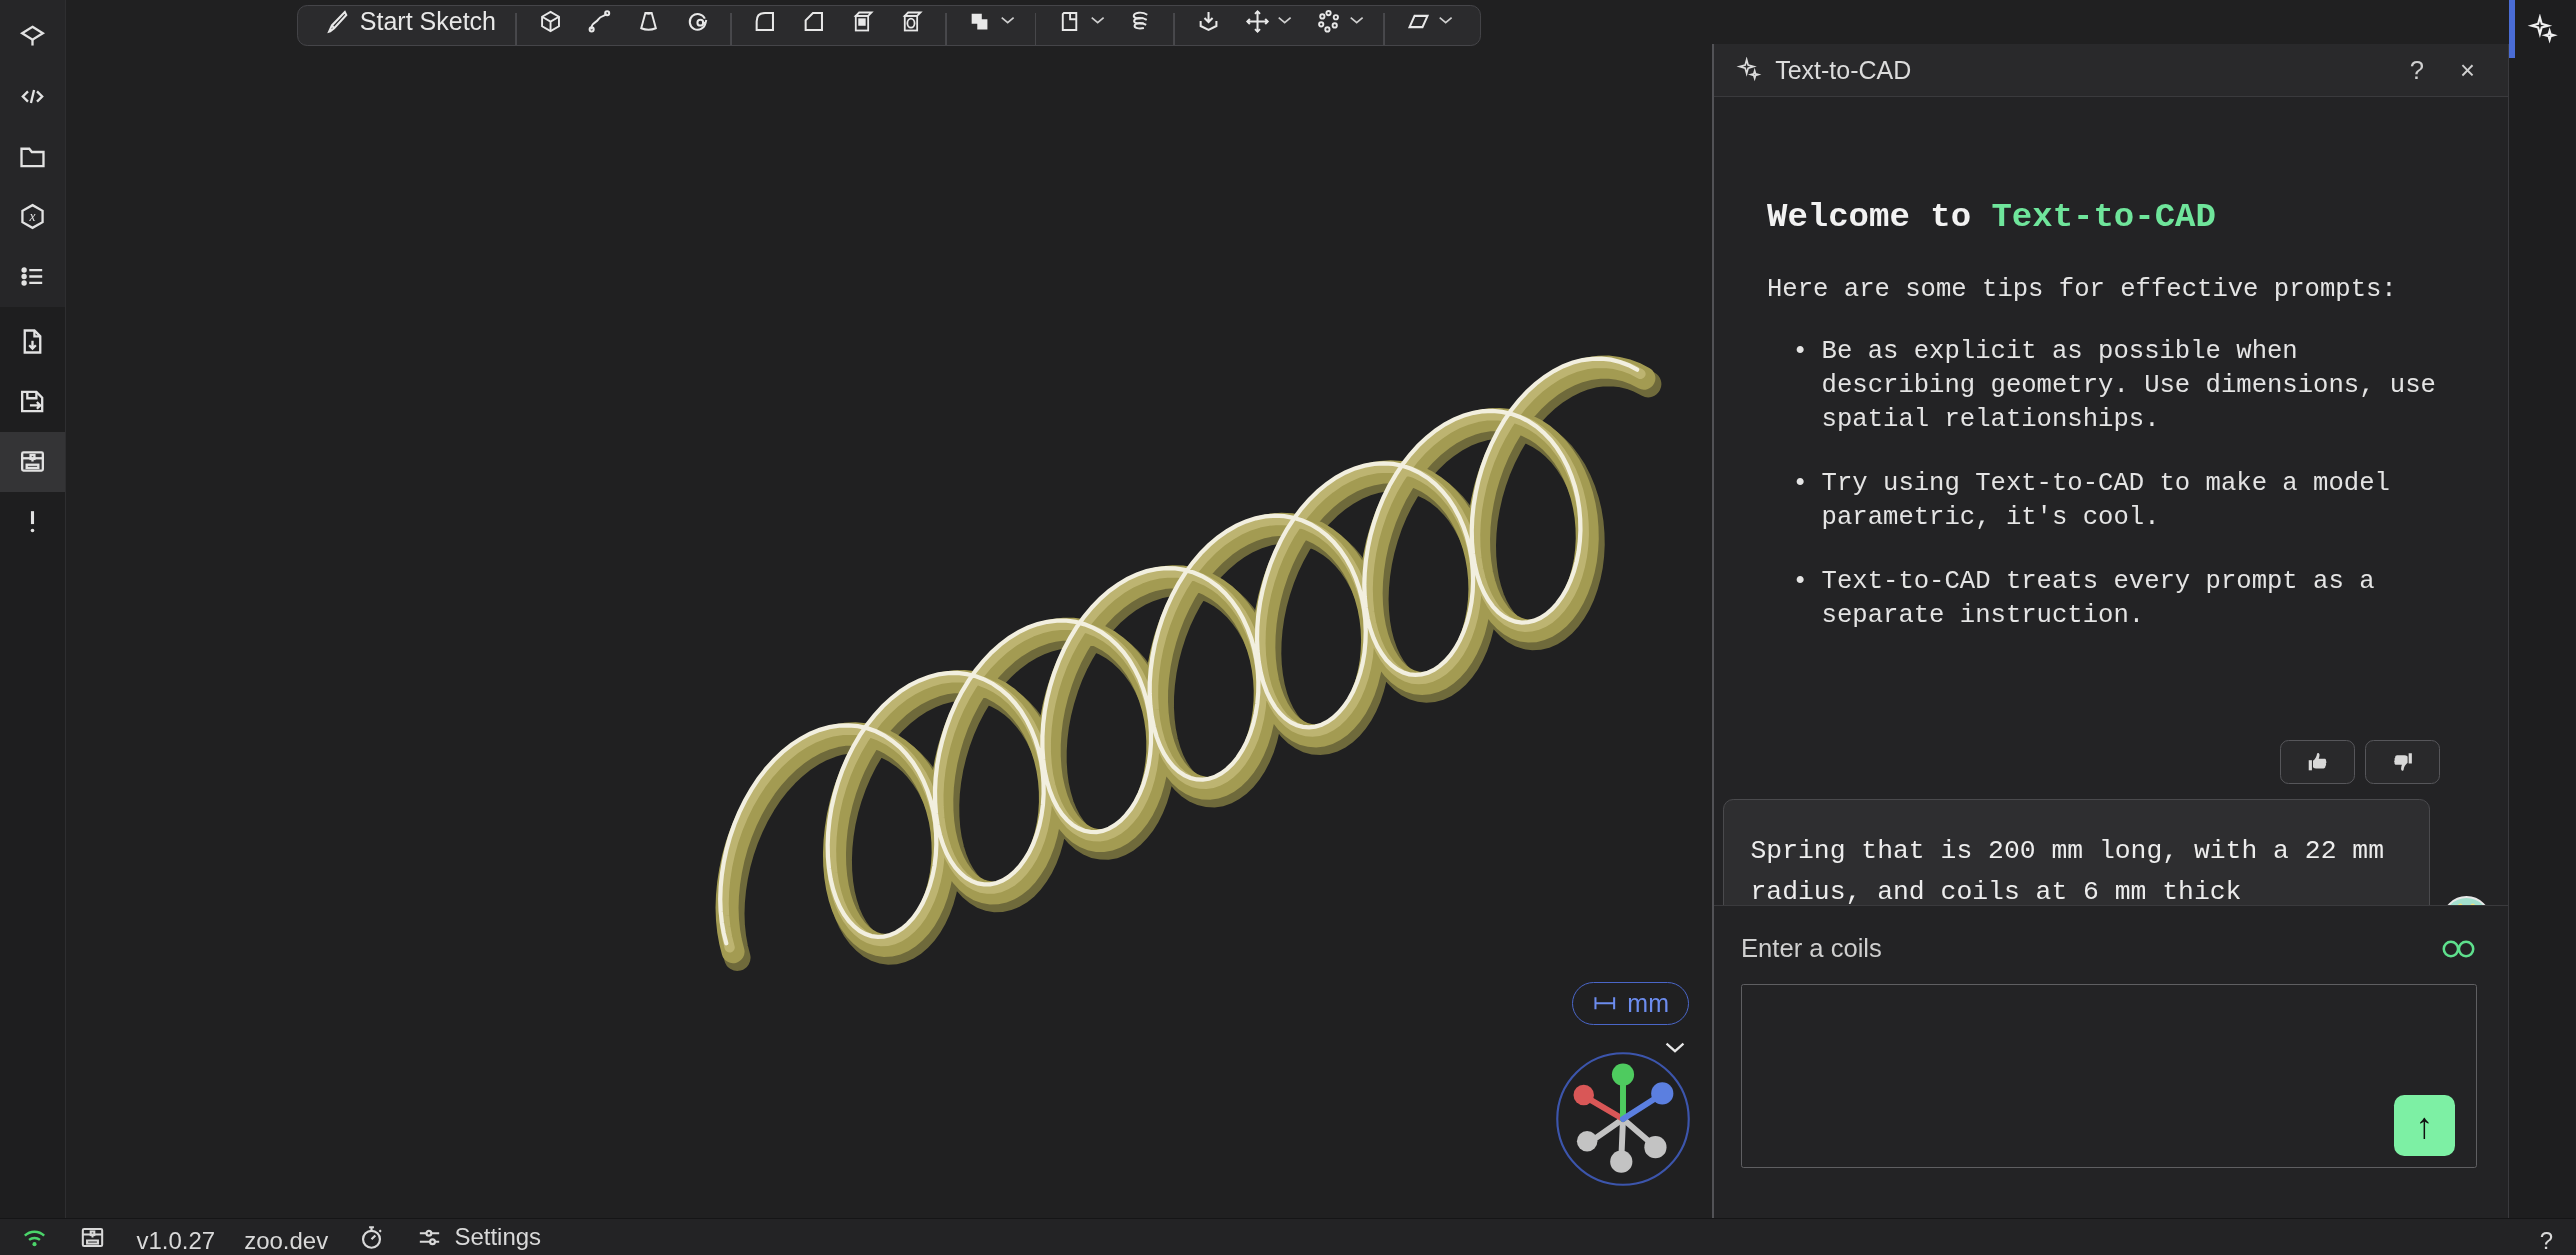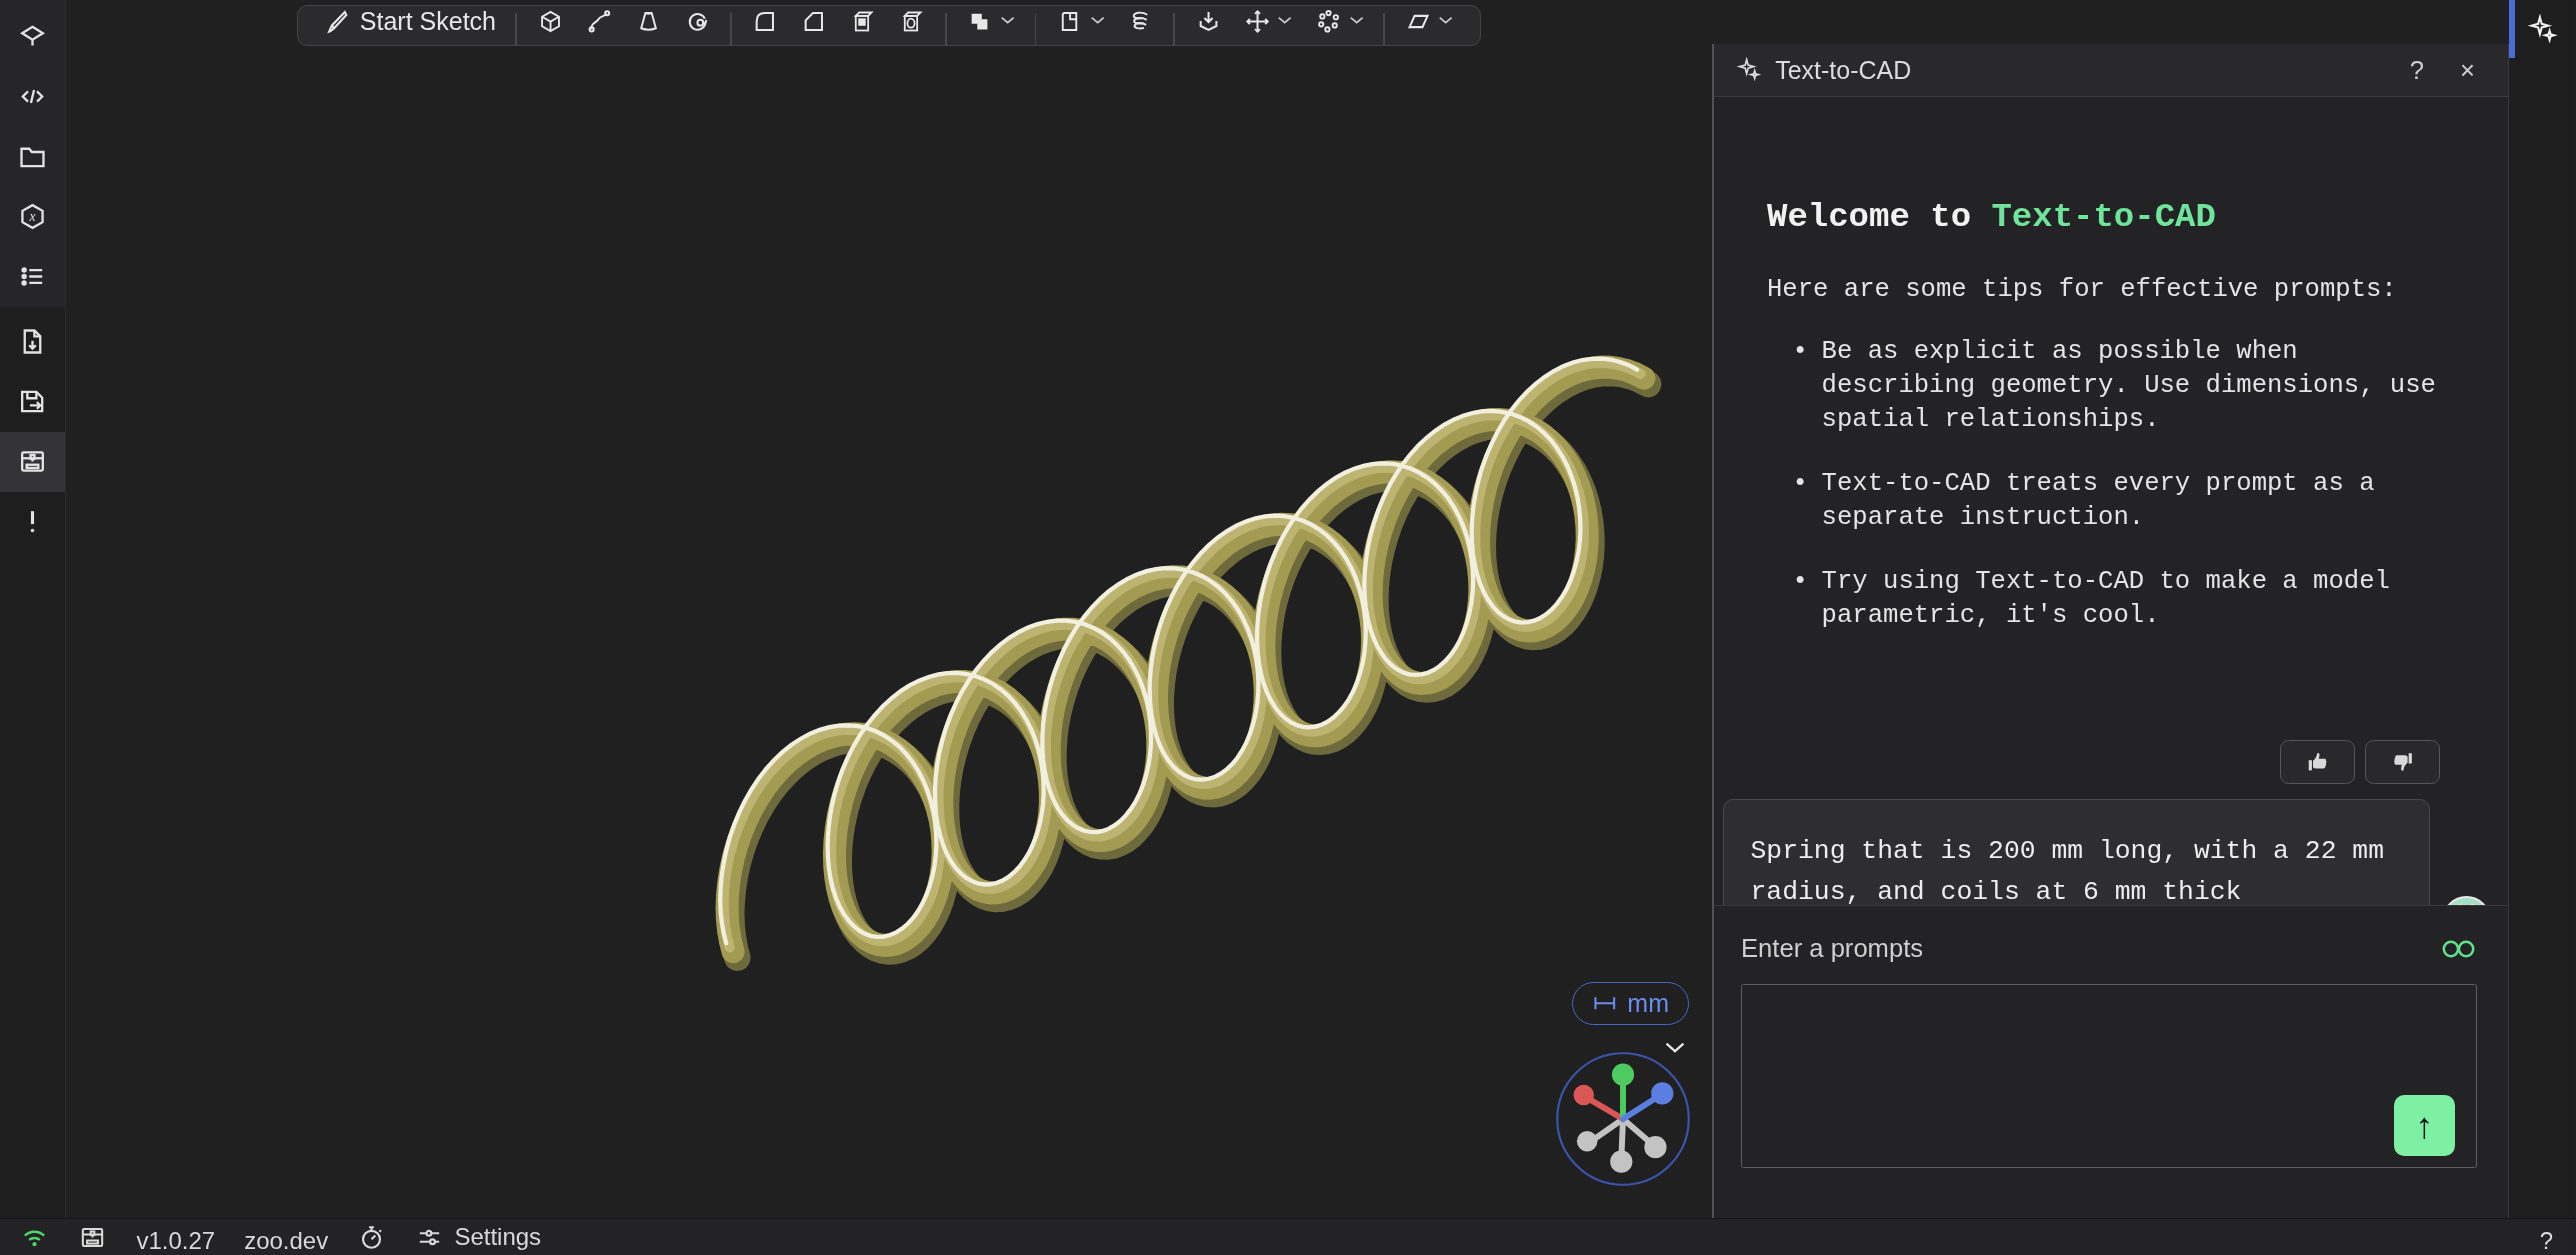--- a/index.html
+++ b/index.html
@@ -345,22 +345,22 @@
       <span class="hdr-btn">?</span>
       <span class="hdr-btn">×</span>
     </div>
 
     <div class="panel-body">
       <div class="welcome">
         <h1><span>Welcome to </span><span class="brand">Text-to-CAD</span></h1>
         <p class="intro">Here are some tips for effective prompts:</p>
         <ul class="tips">
           <li>Be as explicit as possible when describing geometry. Use dimensions, use spatial relationships.</li>
+          <li>Try using Text-to-CAD to make a model parametric, it's cool.</li>
           <li>Text-to-CAD treats every prompt as a separate instruction.</li>
-          <li>Try using Text-to-CAD to make a model parametric, it's cool.</li>
         </ul>
       </div>
 
       <div class="feedback-row">
         <div class="thumb-btn">
           <svg viewBox="0 0 24 24" fill="#d9d9d9">
               <path d="M3.5 10.5 h3 V20 h-3 Z"></path>
               <path d="M7.5 19 V11 c2-1.5 3.5-4 3.8-6.6 .1-1 1.8-1.1 2.2 .4 .3 1.4-.2 3.2-.7 4.4 h5.4 c1.2 0 1.9 1 1.5 2.1 .6 .7 .5 1.8-.2 2.4 .5 .8 .3 1.8-.4 2.3 .2 1.2-.5 2.2-1.8 2.2 h-6.8 c-1.2 0-2.2-.4-3-1.2 Z"></path>
             </svg>
         </div>
@@ -388,21 +388,21 @@
             <rect x="32" y="44" width="7" height="8" fill="#9a9a9a"></rect>
           </svg>
         </div>
       </div>
 
       <div class="status-line">Worked for 0 ms</div>
     </div>
 
     <div class="prompt-section">
       <div class="prompt-head">
-        <span class="prompt-label">Enter a prompts</span>
+        <span class="prompt-label">Enter a coils</span>
         <span class="infinity-btn">
           <svg viewBox="0 0 44 28" fill="none" stroke="#5ee08d" stroke-width="3">
               <circle cx="13" cy="14" r="8.5"></circle>
               <circle cx="31" cy="14" r="8.5"></circle>
             </svg>
         </span>
       </div>
       <div class="prompt-box">
         <textarea style=""></textarea>
         <button class="submit-btn">

